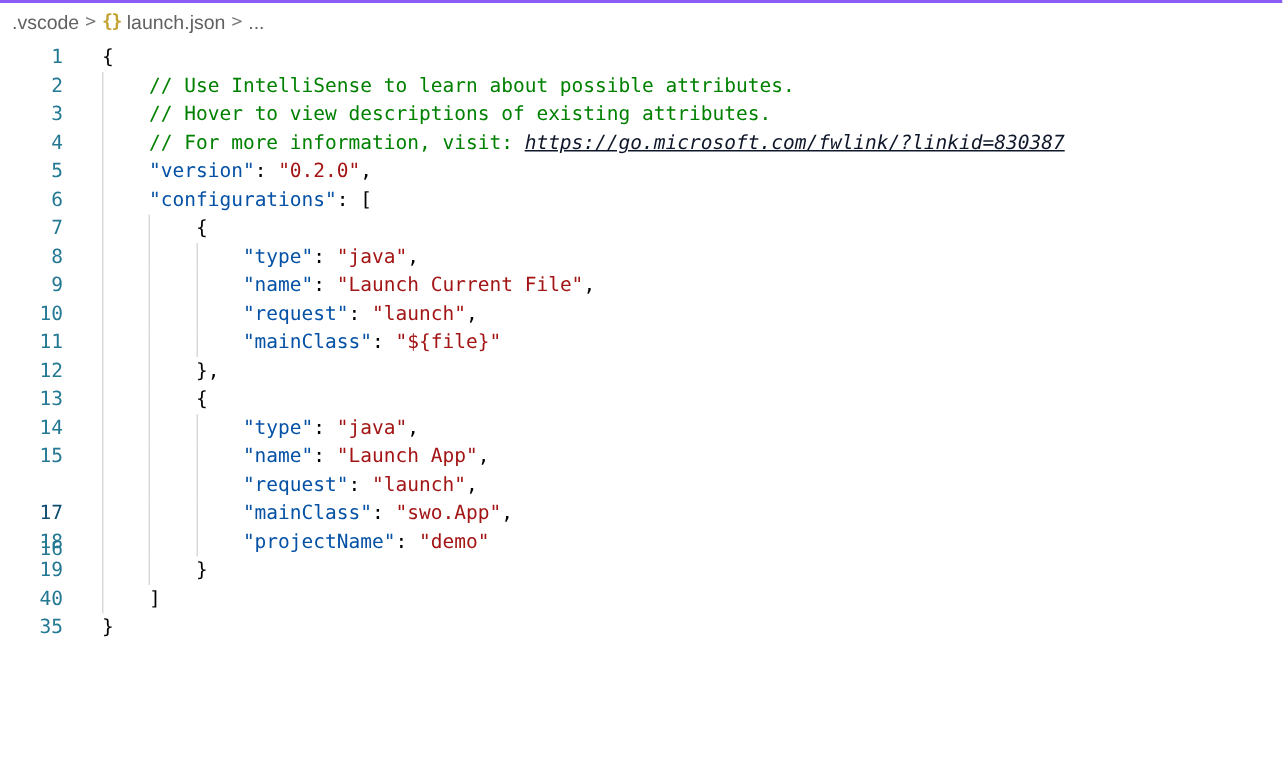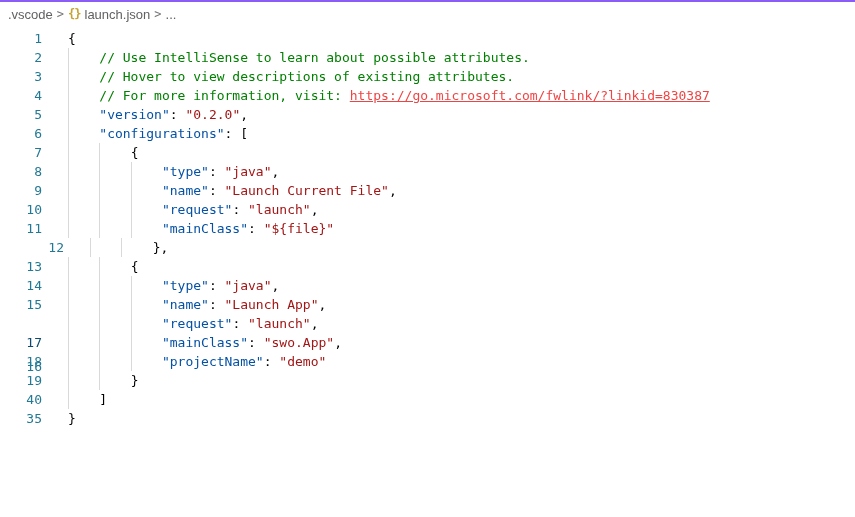--- a/index.html
+++ b/index.html
@@ -94,21 +94,21 @@
         <div class="code-line">
           <div class="line-number" style="color: rgb(35, 120, 147);">2</div>
           <div class="line-content"><span class="indent-guide" style="left: 0ch; background: rgb(217, 217, 217);"></span><span>    </span><span style="color: rgb(0, 128, 0);">// Use IntelliSense to learn about possible attributes.</span></div>
         </div>
         <div class="code-line">
           <div class="line-number" style="color: rgb(35, 120, 147);">3</div>
           <div class="line-content"><span class="indent-guide" style="left: 0ch; background: rgb(217, 217, 217);"></span><span>    </span><span style="color: rgb(0, 128, 0);">// Hover to view descriptions of existing attributes.</span></div>
         </div>
         <div class="code-line">
           <div class="line-number" style="color: rgb(35, 120, 147);">4</div>
-          <div class="line-content"><span class="indent-guide" style="left: 0ch; background: rgb(217, 217, 217);"></span><span>    </span><span style="color: rgb(0, 128, 0);">// For more information, visit: </span><span class="underline" style="color: #ef4444;">https://go.microsoft.com/fwlink/?linkid=830387</span></div>
+          <div class="line-content"><span class="indent-guide" style="left: 0ch; background: rgb(217, 217, 217);"></span><span>    </span><span style="color: rgb(0, 128, 0);">// For more information, visit: </span><span class="underline" style="color: #0f172a; font-style: italic;">https://go.microsoft.com/fwlink/?linkid=830387</span></div>
         </div>
         <div class="code-line">
           <div class="line-number" style="color: rgb(35, 120, 147);">5</div>
           <div class="line-content"><span class="indent-guide" style="left: 0ch; background: rgb(217, 217, 217);"></span><span>    </span><span style="color: rgb(4, 81, 165);">"version"</span><span style="color: rgb(0, 0, 0);">: </span><span style="color: rgb(163, 21, 21);">"0.2.0"</span><span style="color: rgb(0, 0, 0);">,</span></div>
         </div>
         <div class="code-line">
           <div class="line-number" style="color: rgb(35, 120, 147);">6</div>
           <div class="line-content"><span class="indent-guide" style="left: 0ch; background: rgb(217, 217, 217);"></span><span>    </span><span style="color: rgb(4, 81, 165);">"configurations"</span><span style="color: rgb(0, 0, 0);">: [</span></div>
         </div>
         <div class="code-line">
@@ -125,21 +125,21 @@
         </div>
         <div class="code-line">
           <div class="line-number" style="color: rgb(35, 120, 147);">10</div>
           <div class="line-content"><span class="indent-guide" style="left: 0ch; background: rgb(217, 217, 217);"></span><span class="indent-guide" style="left: 4ch; background: rgb(217, 217, 217);"></span><span class="indent-guide" style="left: 8ch; background: rgb(217, 217, 217);"></span><span>            </span><span style="color: rgb(4, 81, 165);">"request"</span><span style="color: rgb(0, 0, 0);">: </span><span style="color: rgb(163, 21, 21);">"launch"</span><span style="color: rgb(0, 0, 0);">,</span></div>
         </div>
         <div class="code-line">
           <div class="line-number" style="color: rgb(35, 120, 147);">11</div>
           <div class="line-content"><span class="indent-guide" style="left: 0ch; background: rgb(217, 217, 217);"></span><span class="indent-guide" style="left: 4ch; background: rgb(217, 217, 217);"></span><span class="indent-guide" style="left: 8ch; background: rgb(217, 217, 217);"></span><span>            </span><span style="color: rgb(4, 81, 165);">"mainClass"</span><span style="color: rgb(0, 0, 0);">: </span><span style="color: rgb(163, 21, 21);">"${file}"</span></div>
         </div>
         <div class="code-line">
-          <div class="line-number" style="color: rgb(35, 120, 147); margin-left: 22px;">12</div>
+          <div class="line-number" style="color: rgb(35, 120, 147);">12</div>
           <div class="line-content"><span class="indent-guide" style="left: 0ch; background: rgb(217, 217, 217);"></span><span class="indent-guide" style="left: 4ch; background: rgb(217, 217, 217);"></span><span>        </span><span style="color: rgb(0, 0, 0);">},</span></div>
         </div>
         <div class="code-line">
           <div class="line-number" style="color: rgb(35, 120, 147);">13</div>
           <div class="line-content"><span class="indent-guide" style="left: 0ch; background: rgb(217, 217, 217);"></span><span class="indent-guide" style="left: 4ch; background: rgb(217, 217, 217);"></span><span>        </span><span style="color: rgb(0, 0, 0);">{</span></div>
         </div>
         <div class="code-line">
           <div class="line-number" style="color: rgb(35, 120, 147);">14</div>
           <div class="line-content"><span class="indent-guide" style="left: 0ch; background: rgb(217, 217, 217);"></span><span class="indent-guide" style="left: 4ch; background: rgb(217, 217, 217);"></span><span class="indent-guide" style="left: 8ch; background: rgb(217, 217, 217);"></span><span>            </span><span style="color: rgb(4, 81, 165);">"type"</span><span style="color: rgb(0, 0, 0);">: </span><span style="color: rgb(163, 21, 21);">"java"</span><span style="color: rgb(0, 0, 0);">,</span></div>
         </div>

